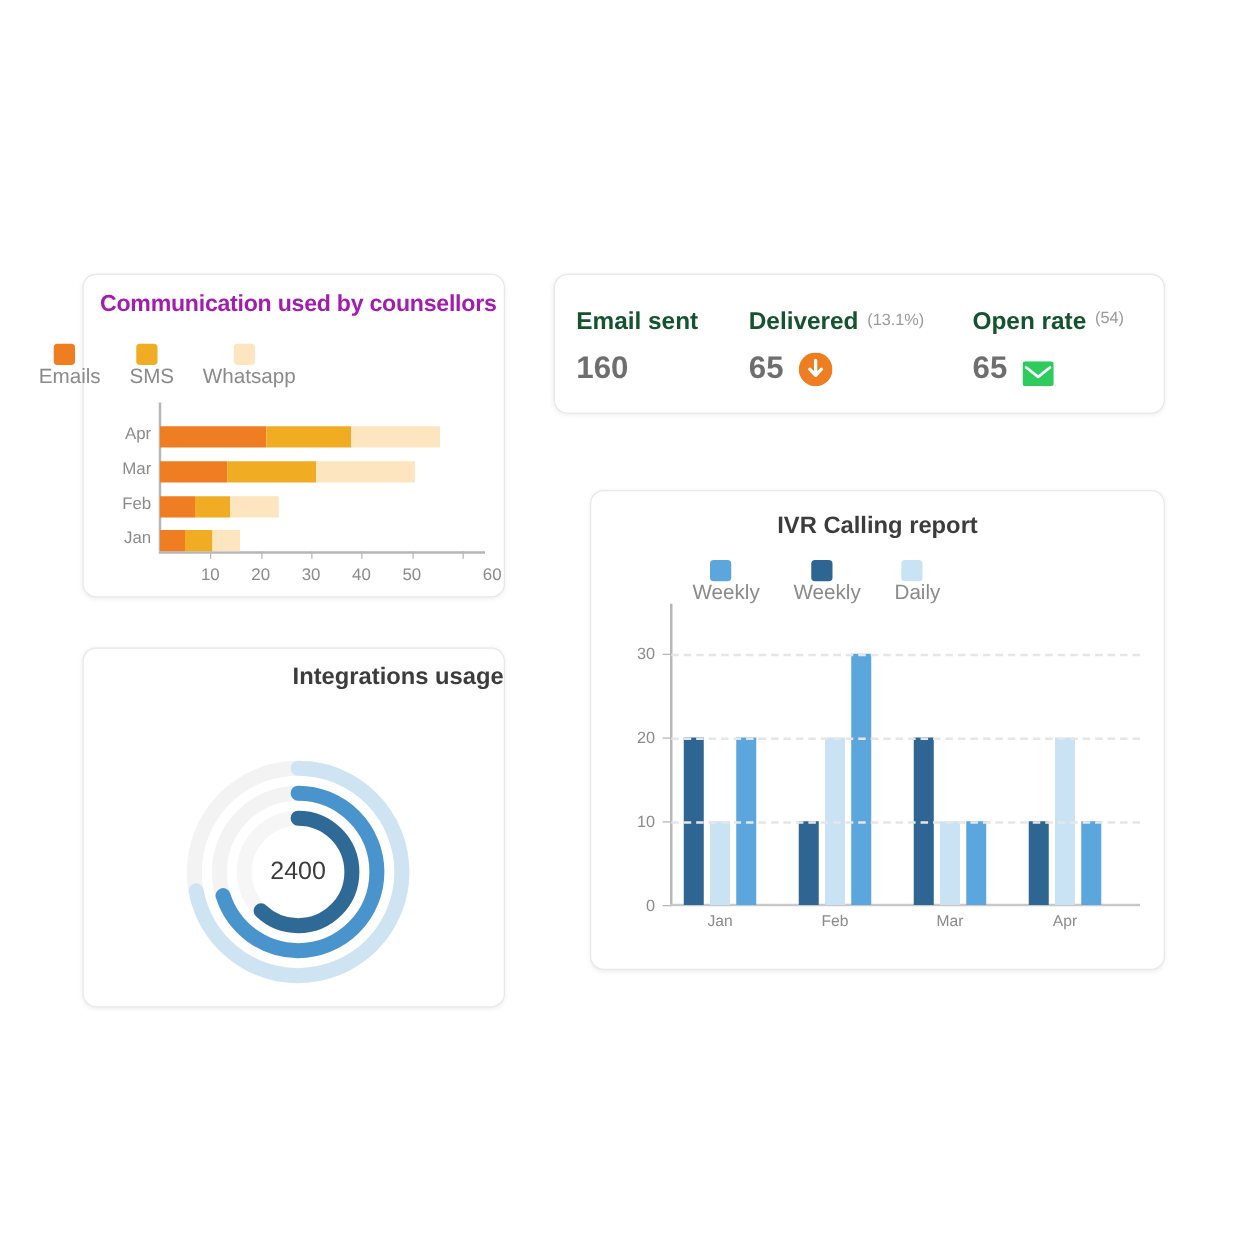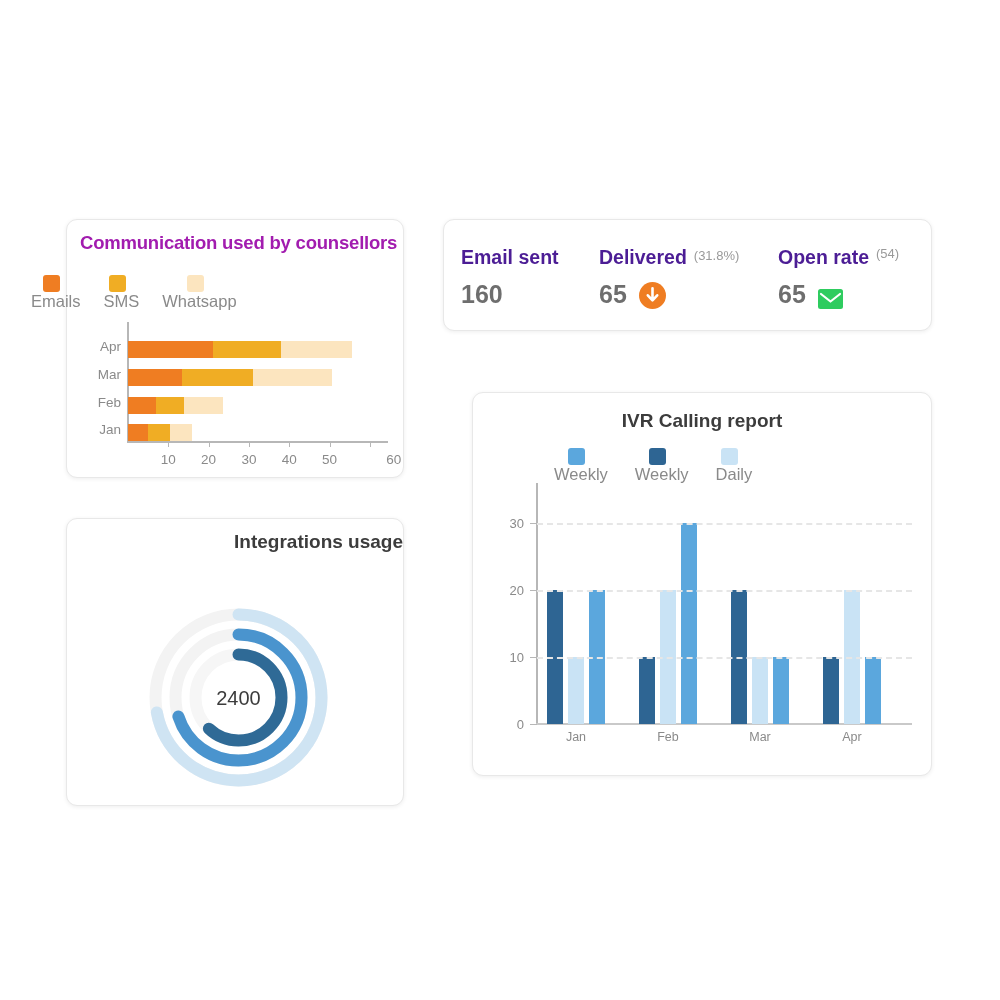--- a/index.html
+++ b/index.html
@@ -82,21 +82,21 @@
   .donut-center {
     position: absolute; left: 0; right: 0; top: 50%;
     transform: translateY(-50%); text-align: center;
     font-size: 20px; color: #3c3c3c;
   }
 
   
   #card-kpi { left: 443px; top: 219px; width: 489px; height: 112px; }
   .kpi-group { position: absolute; }
   .kpi-head { display: flex; align-items: flex-start; white-space: nowrap; }
-  .kpi-label { font-size: 19.5px; font-weight: bold; color: #4c1d95; text-align: center; }
+  .kpi-label { font-size: 19.5px; font-weight: bold; color: #14532d; text-align: center; }
   .kpi-sub { font-size: 13px; color: #9a9a9a; margin-left: 7px; margin-top: 2px; }
   .kpi-sub.sup { margin-top: 0px; }
   .kpi-valrow { display: flex; align-items: flex-end; margin-top: 11px; }
   .kpi-value { font-size: 25px; font-weight: bold; color: #6e6e6e; }
   .kpi-icon { margin-left: 12px; display: flex; align-items: center; }
 
   
   #card-ivr { left: 472px; top: 392px; width: 460px; height: 384px; }
   .ivr-title {
     position: absolute; left: 0; right: 0; top: 17px; text-align: center;
@@ -206,21 +206,21 @@
         <span class="kpi-label">Email sent</span>
       </div>
       <div class="kpi-valrow">
         <span class="kpi-value">160</span>
       </div>
     </div>
 
     <div class="kpi-group" style="left:155px; top:26px;">
       <div class="kpi-head">
         <span class="kpi-label">Delivered</span>
-        <span class="kpi-sub">(31.8%)</span>
+        <span class="kpi-sub">(13.1%)</span>
       </div>
       <div class="kpi-valrow">
         <span class="kpi-value">65</span>
         <span class="kpi-icon">
           <svg width="27" height="27" viewBox="0 0 27 27">
             <circle cx="13.5" cy="13.5" r="13.5" fill="#ef7d22"></circle>
             <path d="M13.5 6.2 L13.5 17.6 M8.8 13.3 L13.5 18.3 L18.2 13.3" stroke="#ffffff" stroke-width="2.6" fill="none" stroke-linecap="round" stroke-linejoin="round"></path>
           </svg>
         </span>
       </div>

